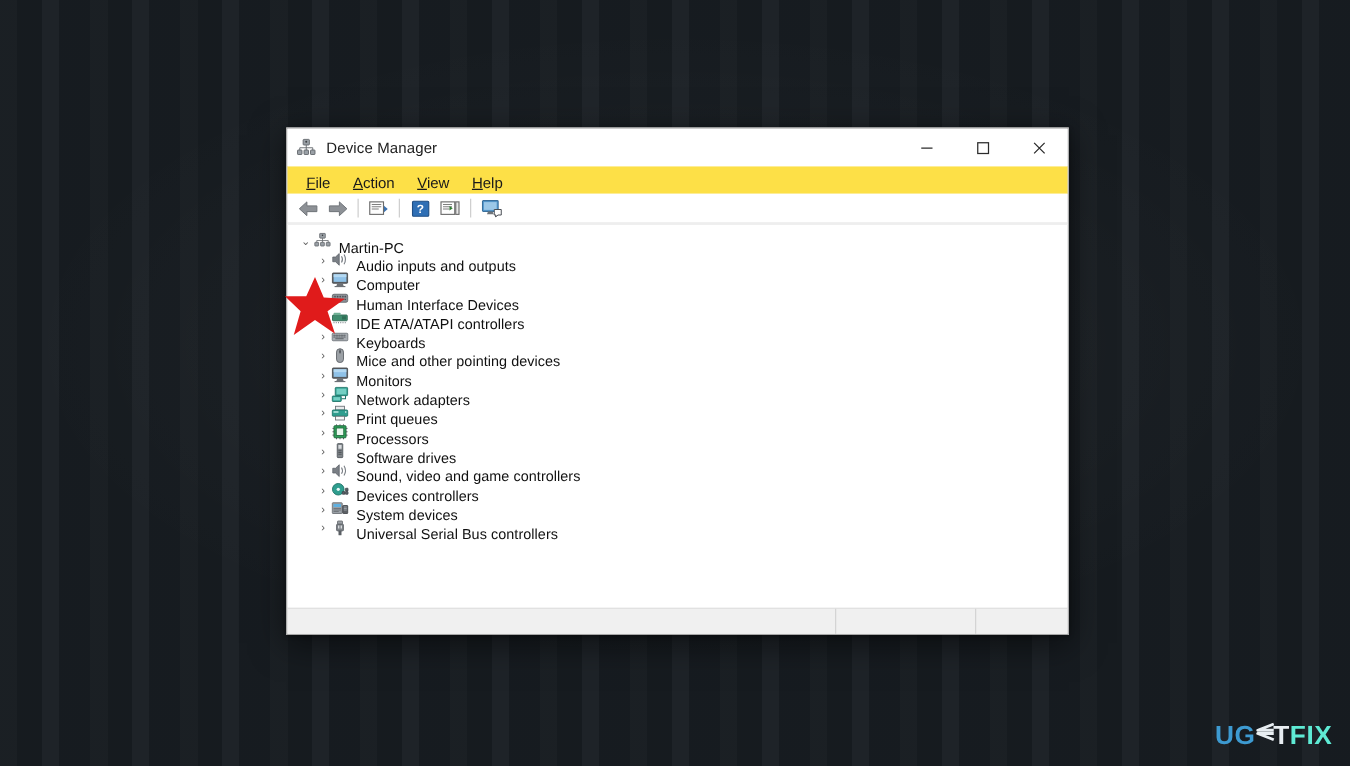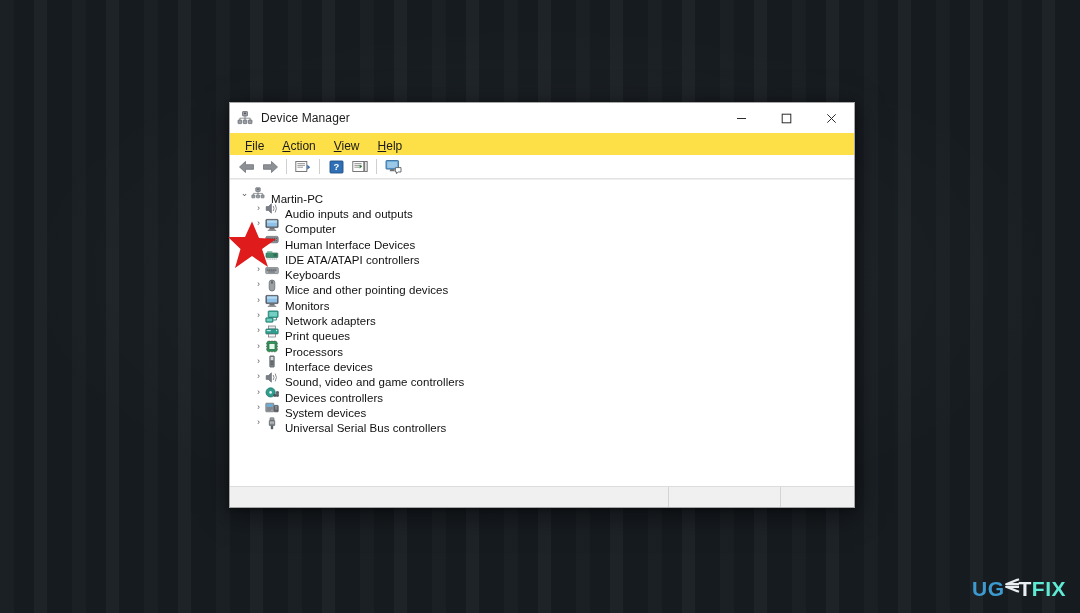--- a/index.html
+++ b/index.html
@@ -437,21 +437,21 @@
 
       <div class="tree-row child">
         <div class="chev">›</div>
         <div class="ticon">
           <svg viewBox="0 0 14 13" width="14" height="13">
             <rect x="4.8" y="0.9" width="4.4" height="11.2" rx="0.6" fill="#7f8489" stroke="#585d62" stroke-width="0.75"></rect>
             <rect x="5.7" y="2" width="2.6" height="3" fill="#d8dbde"></rect>
             <path d="M5.7 6.6 H8.3 M5.7 8 H8.3 M5.7 9.4 H8.3" stroke="#4c5156" stroke-width="0.7"></path>
           </svg>
         </div>
-        <div class="tlabel">Interface devices</div>
+        <div class="tlabel">Software drives</div>
       </div>
 
       <div class="tree-row child">
         <div class="chev">›</div>
         <div class="ticon">
           <svg viewBox="0 0 14 13" width="14" height="13">
             <path d="M1.2 4.6 H3.4 L6.4 1.8 V11.2 L3.4 8.4 H1.2 Z" fill="#7a7f85" stroke="#5a5f65" stroke-width="0.6" stroke-linejoin="round"></path>
             <path d="M8.2 4 Q9.8 6.5 8.2 9" stroke="#7a7f85" stroke-width="0.9" fill="none"></path>
             <path d="M10.2 2.6 Q12.6 6.5 10.2 10.4" stroke="#7a7f85" stroke-width="0.9" fill="none"></path>
           </svg>

